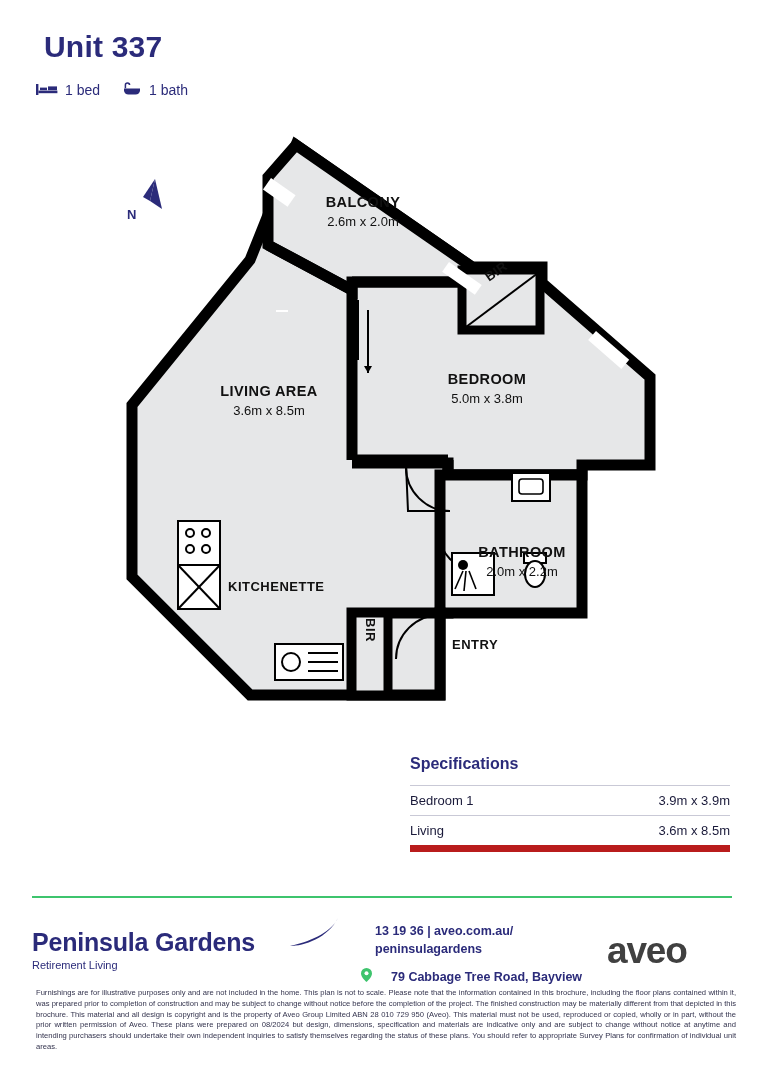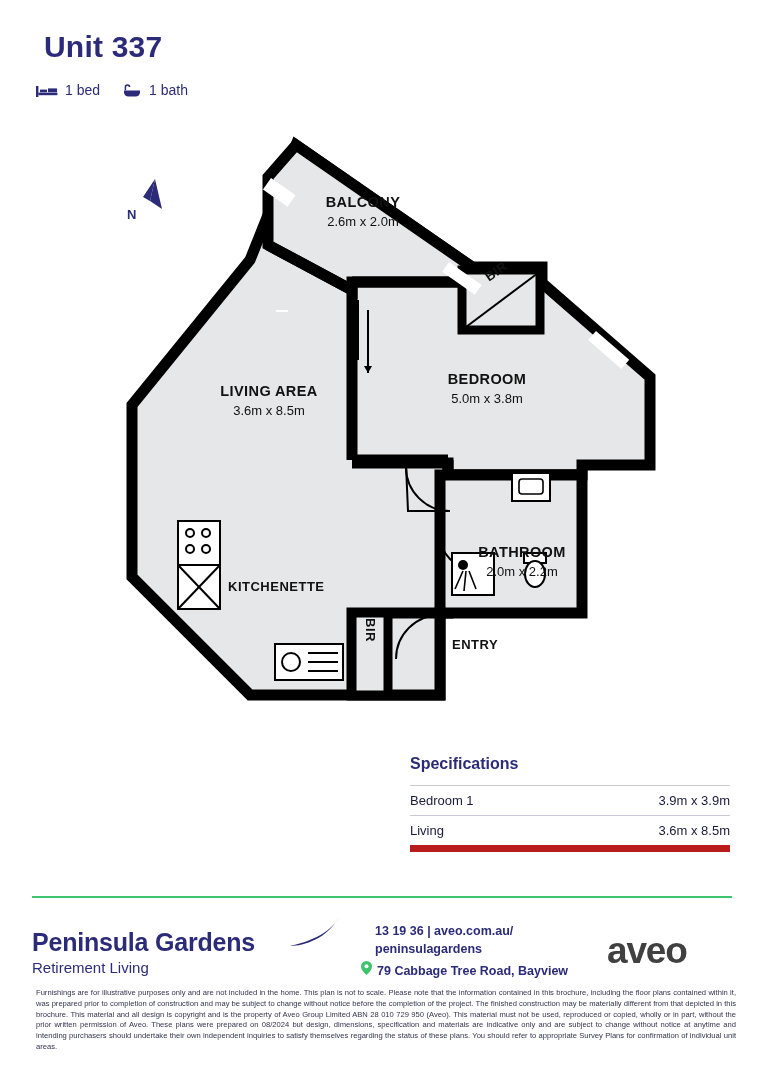--- a/index.html
+++ b/index.html
@@ -25,21 +25,21 @@
   }
   .badges {
     position: absolute;
     left: 36px; top: 82px;
     display: flex;
     align-items: center;
     gap: 22px;
     font-size: 14px;
     color: #2b2b7a;
   }
-  .badge { display: flex; align-items: flex-end; gap: 7px; }
+  .badge { display: flex; align-items: flex-start; gap: 7px; }
   .badge svg { display: block; }
 
   
   .plan {
     position: absolute;
     left: 0; top: 115px;
     width: 764px; height: 610px;
   }
   .plan svg { display: block; }
 
@@ -113,41 +113,41 @@
     position: absolute;
     left: 32px; top: 18px;
   }
   .brand .bname {
     font-size: 25px;
     font-weight: bold;
     color: #2b2b7a;
     letter-spacing: -0.2px;
   }
   .brand .btag {
-    font-size: 15px;
+    font-size: 11px;
     color: #2b2b7a;
     margin-top: 2px;
   }
   .leaf {
     position: absolute;
     left: 288px; top: 6px;
   }
   .contact {
     position: absolute;
     left: 375px; top: 12px;
     font-size: 12.5px;
     color: #2b2b7a;
     font-weight: bold;
     line-height: 1.45;
   }
   .contact .addr {
     display: flex;
-    align-items: center;
-    gap: 5px;
-    margin-top: 3px;
+    align-items: flex-start;
+    gap: 19px;
+    margin-top: 10px;
     margin-left: -14px;
   }
   .aveo {
     position: absolute;
     left: 607px; top: 20px;
     font-size: 37px;
     font-weight: bold;
     color: #404040;
     letter-spacing: -1.2px;
   }

